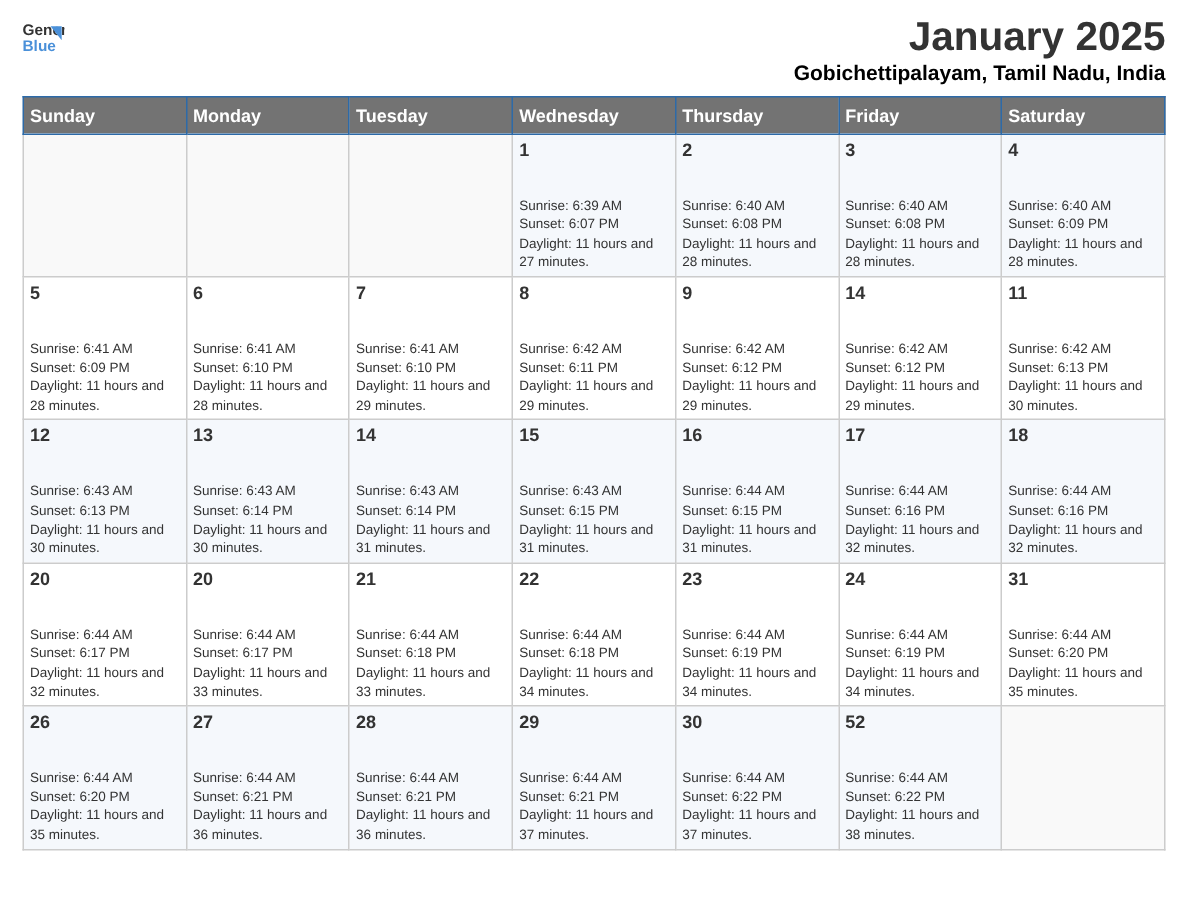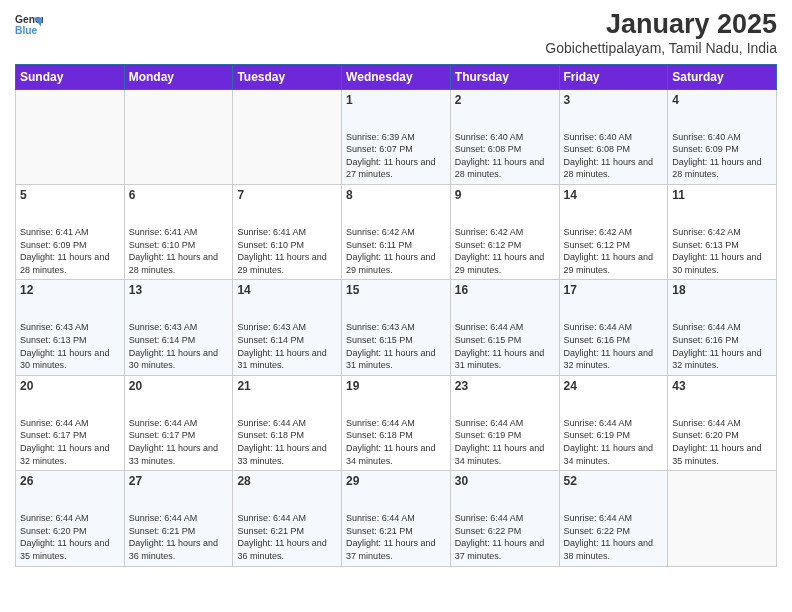--- a/index.html
+++ b/index.html
@@ -36,30 +36,30 @@
       text-align: right;
     }
     .main-title {
       font-size: 27px;
       font-weight: bold;
       color: #333;
       line-height: 1.1;
     }
     .subtitle {
       font-size: 14px;
-      font-weight: normal;
-      color: #404040;
+      font-weight: bold;
+      color: #000000;
     }
     table {
       width: 100%;
       border-collapse: collapse;
       table-layout: fixed;
     }
     thead tr th {
-      background: #6d28d9;
+      background: #737373;
       color: #fff;
       font-size: 12px;
       font-weight: bold;
       padding: 5px 4px;
       text-align: left;
       border: 1px solid #2d6aa8;
     }
     tbody tr td {
       border: 1px solid #ccc;
       vertical-align: top;
@@ -210,33 +210,33 @@
           </td>
           <td>
             <span class="day-num">20</span>
             <div class="day-info">Sunrise: 6:44 AM<br>Sunset: 6:17 PM<br>Daylight: 11 hours and 33 minutes.</div>
           </td>
           <td>
             <span class="day-num">21</span>
             <div class="day-info">Sunrise: 6:44 AM<br>Sunset: 6:18 PM<br>Daylight: 11 hours and 33 minutes.</div>
           </td>
           <td>
-            <span class="day-num">19</span>
+            <span class="day-num">22</span>
             <div class="day-info">Sunrise: 6:44 AM<br>Sunset: 6:18 PM<br>Daylight: 11 hours and 34 minutes.</div>
           </td>
           <td>
             <span class="day-num">23</span>
             <div class="day-info">Sunrise: 6:44 AM<br>Sunset: 6:19 PM<br>Daylight: 11 hours and 34 minutes.</div>
           </td>
           <td>
             <span class="day-num">24</span>
             <div class="day-info">Sunrise: 6:44 AM<br>Sunset: 6:19 PM<br>Daylight: 11 hours and 34 minutes.</div>
           </td>
           <td>
-            <span class="day-num">43</span>
+            <span class="day-num">31</span>
             <div class="day-info">Sunrise: 6:44 AM<br>Sunset: 6:20 PM<br>Daylight: 11 hours and 35 minutes.</div>
           </td>
         </tr>
         <tr>
           <td>
             <span class="day-num">26</span>
             <div class="day-info">Sunrise: 6:44 AM<br>Sunset: 6:20 PM<br>Daylight: 11 hours and 35 minutes.</div>
           </td>
           <td>
             <span class="day-num">27</span>

